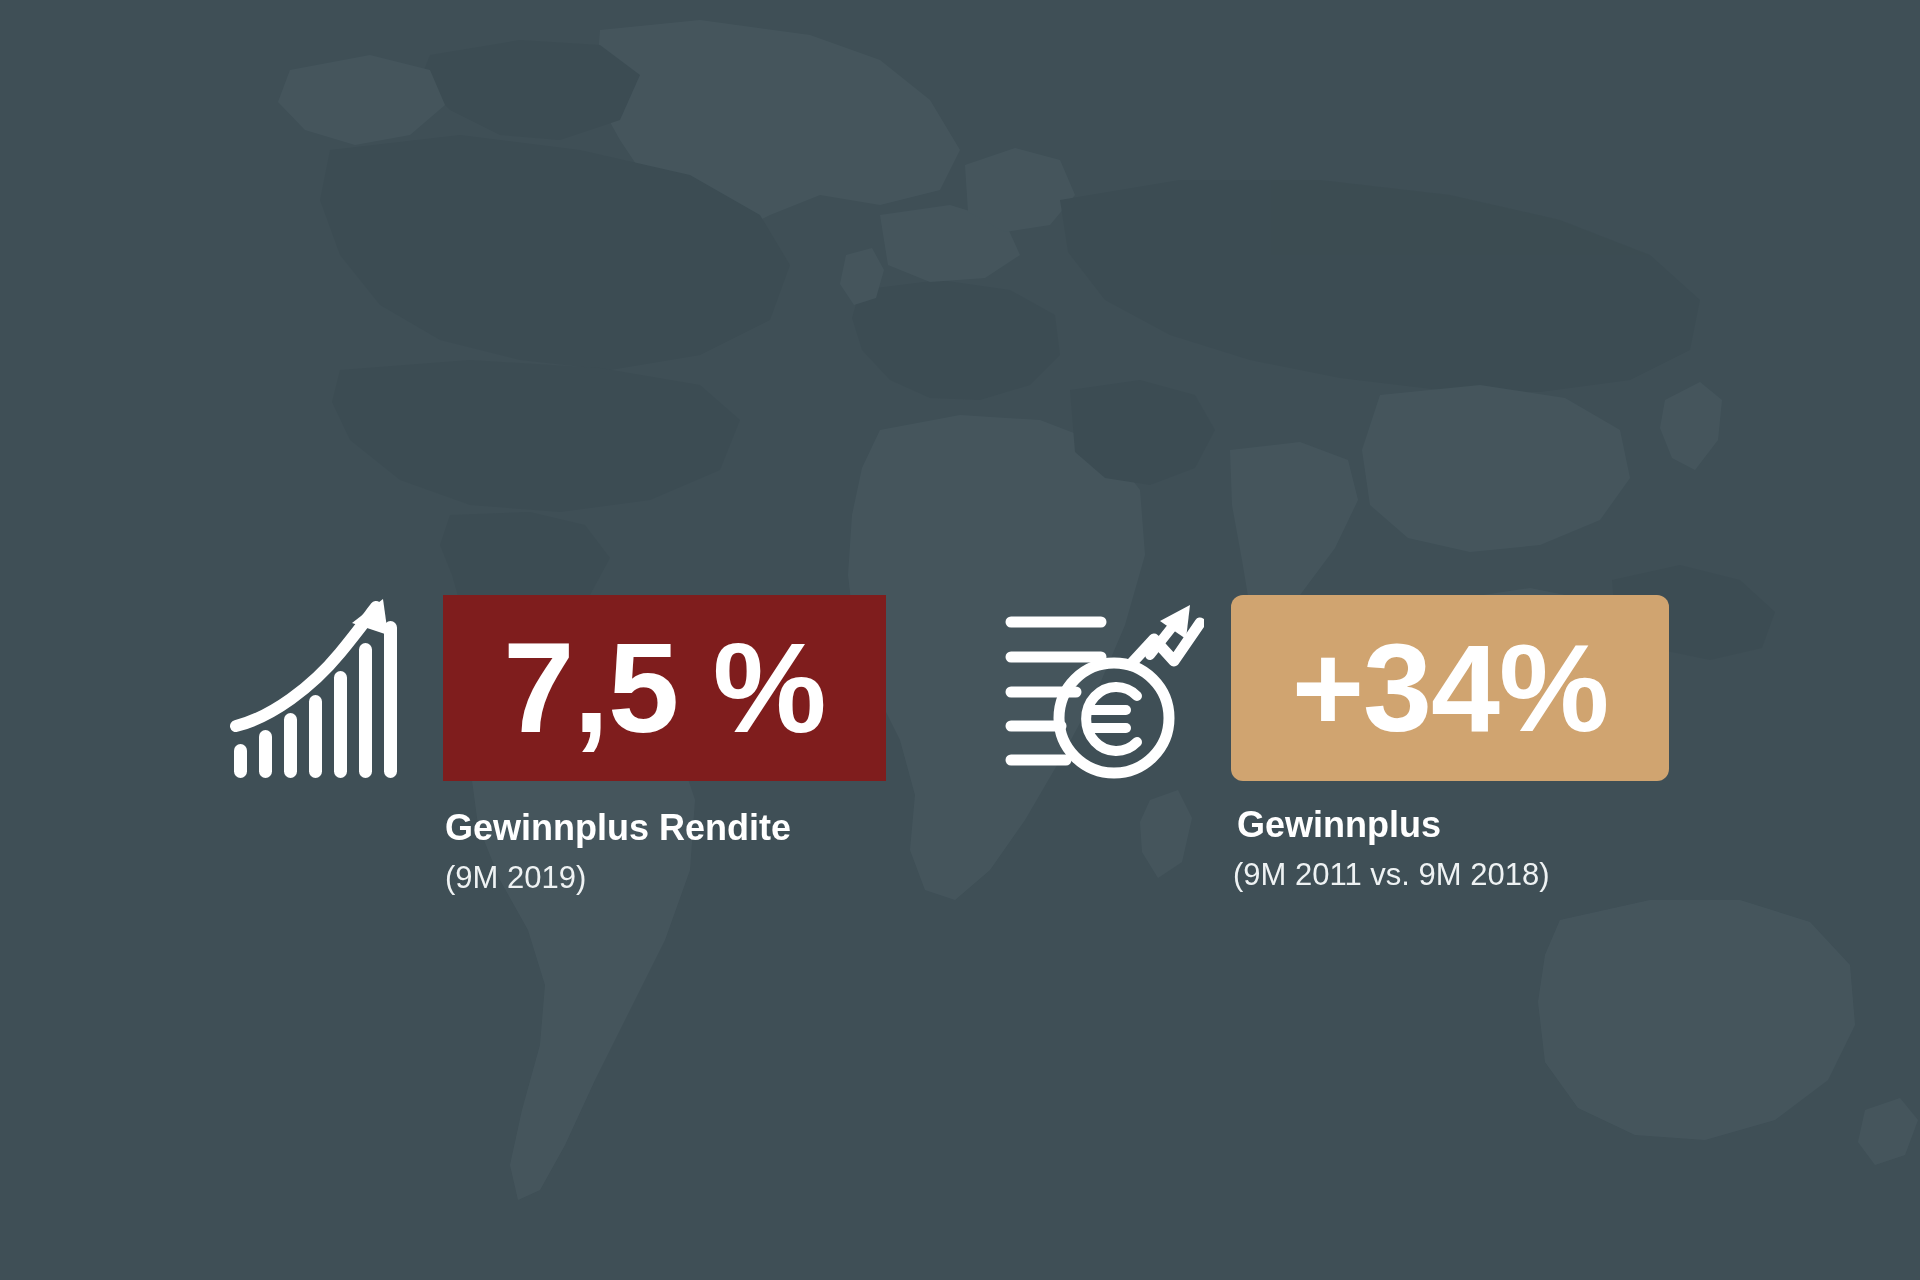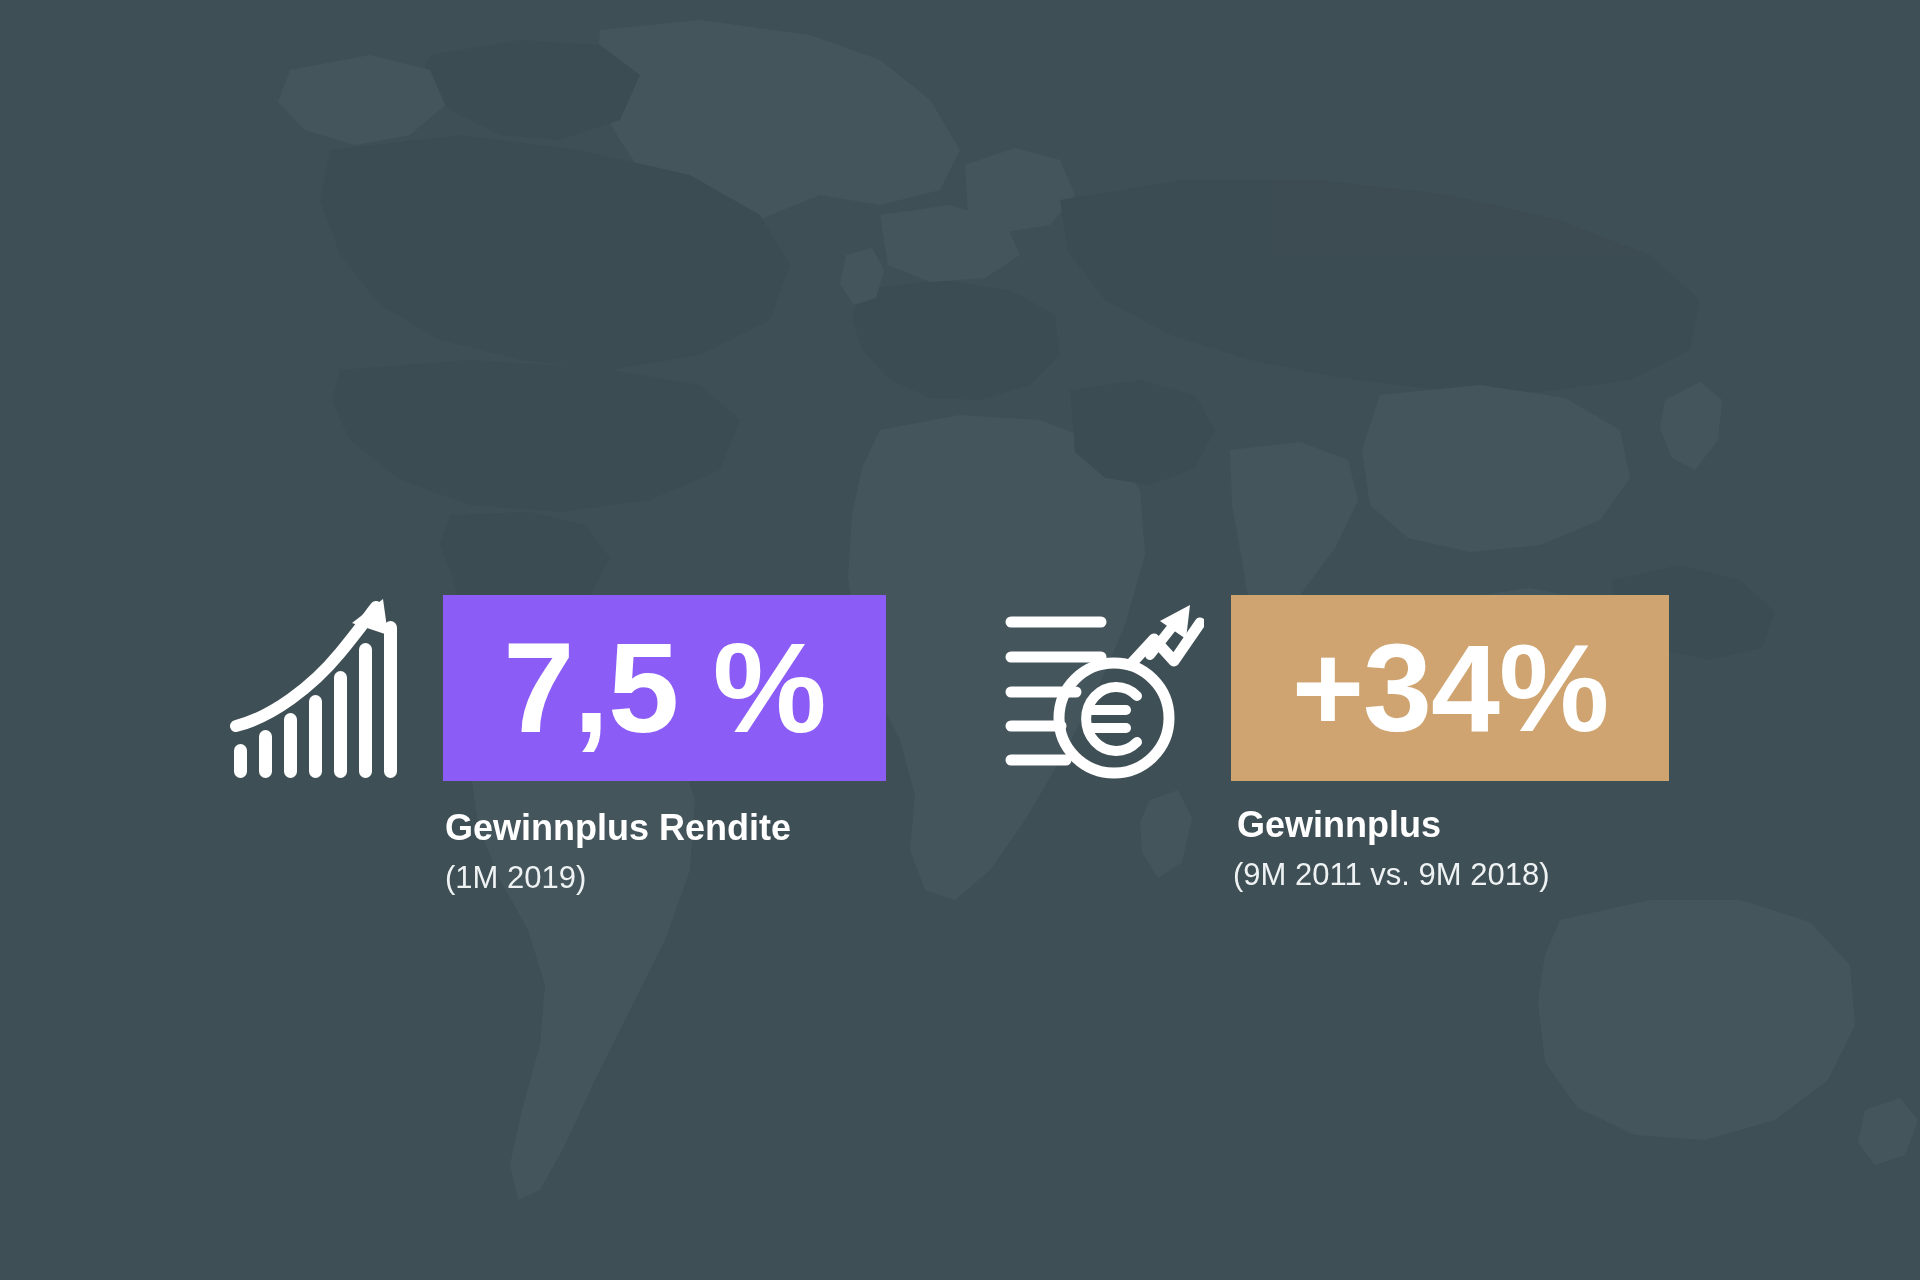--- a/index.html
+++ b/index.html
@@ -45,21 +45,21 @@
   .value-box {
     display:flex;
     align-items:center;
     justify-content:center;
     color:#ffffff;
     font-weight:700;
     letter-spacing:-1px;
     line-height:1;
     white-space:pre;
   }
-  .value-box.teal { background:#8b5cf6; }
+  .value-box.teal { background:#7f1d1d; }
   .value-box.tan  { background:#d0a470; }
 
   .stat-caption {
     color:#ffffff;
     font-weight:700;
     font-size:36px;
     line-height:1.1;
     white-space:nowrap;
   }
   .stat-subcaption {
@@ -77,20 +77,21 @@
     font-size:128px;
   }
   #block-rendite .stat-caption    { margin-top:27px; margin-left:2px; }
   #block-rendite .stat-subcaption { margin-top:13px; margin-left:2px; }
 
   
   #block-gewinn { left:1004px; top:595px; }
   #block-gewinn .value-box {
     width:438px; height:186px;
     font-size:124px;
+    border-radius:12px;
   }
   #block-gewinn .stat-caption    { margin-top:24px; margin-left:6px; }
   #block-gewinn .stat-subcaption { margin-top:13px; margin-left:2px; }
 
   #block-gewinn .stat-body { margin-left:-2px; }
   .icon-gap-1 { width:29px; flex:0 0 29px; }
 </style>
 </head>
 <body>
 
@@ -216,21 +217,21 @@
           <path d="M8,131 C44,122 84,92 112,58 C126,41 138,25 148,12" stroke="#ffffff" stroke-width="12" stroke-linecap="round" fill="none"></path>
           <path d="M155,4 L160,40 L124,28 Z" fill="#ffffff"></path>
         </svg>
       </span>
 
       <span class="icon-gap-1"></span>
 
       <div class="stat-body">
         <div class="value-box teal">7,5 %</div>
         <div class="stat-caption">Gewinnplus Rendite</div>
-        <div class="stat-subcaption">(1M 2019)</div>
+        <div class="stat-subcaption">(9M 2019)</div>
       </div>
     </div>
 
     <div class="stat-block" id="block-gewinn">
 
       <span class="stat-icon">
         <svg width="200" height="186" viewBox="0 0 200 186" aria-hidden="true">
           <g stroke="#ffffff" stroke-width="11" stroke-linecap="round" fill="none">
 
             <line x1="7" y1="27" x2="97" y2="27"></line>

